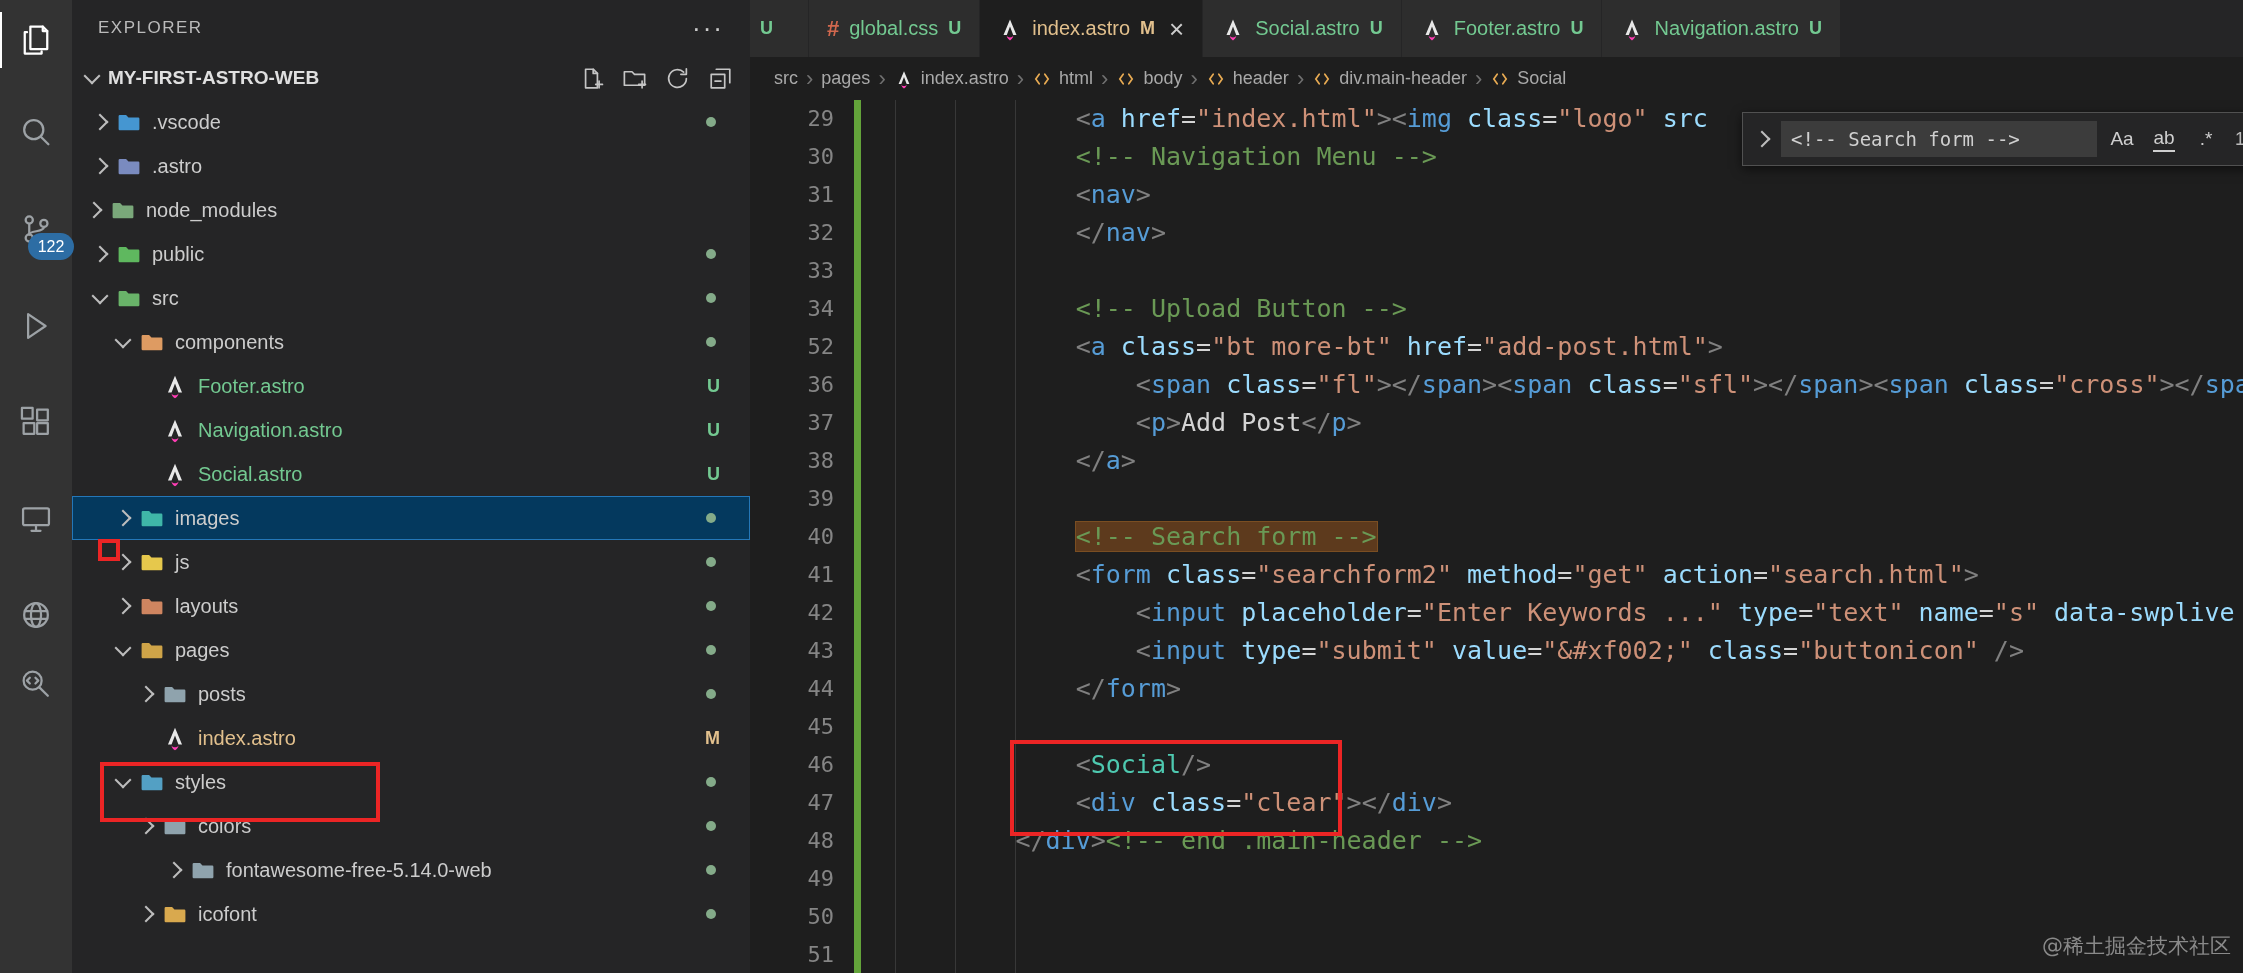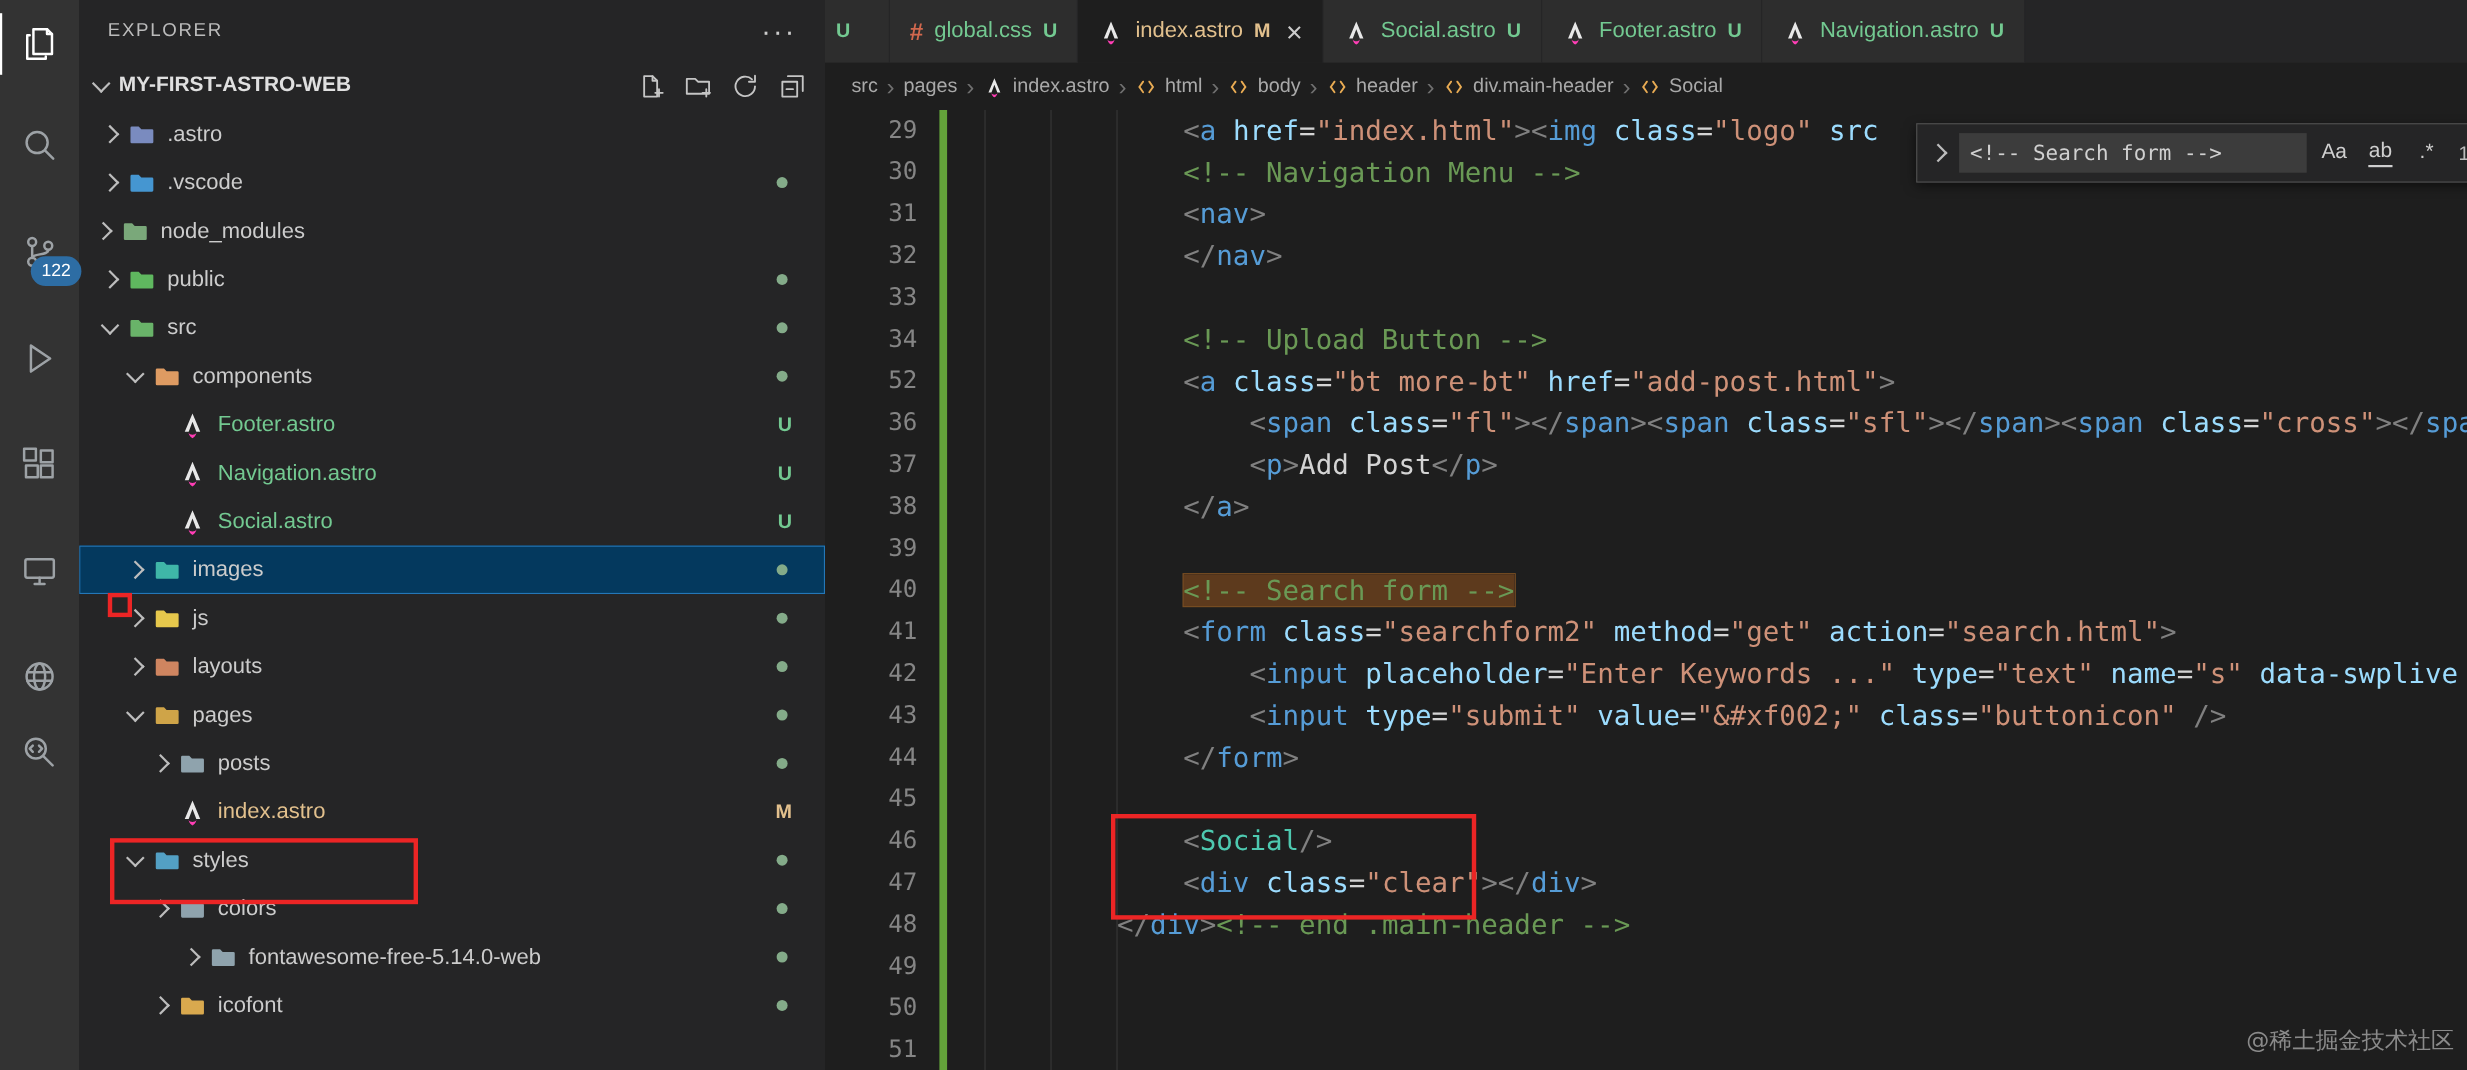--- a/index.html
+++ b/index.html
@@ -202,36 +202,36 @@
           </span>
         </span>
     </div>
     <div class="tree">
         <div class="tree-row" style="padding-left: 14px;">
           <span class="chev-box">
             <span class="chev r"></span>
           </span>
           <span class="t-icon">
             <svg viewBox="0 0 24 24">
+              <path fill="#4596d1" d="M2.5 5.5h6.8l2.2 2.3h9a1.1 1.1 0 0 1 1.1 1.1v9.6a1.1 1.1 0 0 1-1.1 1.1h-17a1.1 1.1 0 0 1-1.1-1.1V6.6a1.1 1.1 0 0 1 1.1-1.1Z"></path>
+            </svg>
+          </span>
+          <span class="t-label">.vscode</span>
+          <span class="t-dot"></span>
+        </div>
+        <div class="tree-row" style="padding-left: 14px;">
+          <span class="chev-box">
+            <span class="chev r"></span>
+          </span>
+          <span class="t-icon">
+            <svg viewBox="0 0 24 24">
               <path fill="#7a8bbf" d="M2.5 5.5h6.8l2.2 2.3h9a1.1 1.1 0 0 1 1.1 1.1v9.6a1.1 1.1 0 0 1-1.1 1.1h-17a1.1 1.1 0 0 1-1.1-1.1V6.6a1.1 1.1 0 0 1 1.1-1.1Z"></path>
             </svg>
           </span>
           <span class="t-label">.astro</span>
-        </div>
-        <div class="tree-row" style="padding-left: 14px;">
-          <span class="chev-box">
-            <span class="chev r"></span>
-          </span>
-          <span class="t-icon">
-            <svg viewBox="0 0 24 24">
-              <path fill="#4596d1" d="M2.5 5.5h6.8l2.2 2.3h9a1.1 1.1 0 0 1 1.1 1.1v9.6a1.1 1.1 0 0 1-1.1 1.1h-17a1.1 1.1 0 0 1-1.1-1.1V6.6a1.1 1.1 0 0 1 1.1-1.1Z"></path>
-            </svg>
-          </span>
-          <span class="t-label">.vscode</span>
-          <span class="t-dot"></span>
         </div>
         <div class="tree-row" style="padding-left: 8px;">
           <span class="chev-box">
             <span class="chev r"></span>
           </span>
           <span class="t-icon">
             <svg viewBox="0 0 24 24">
               <path fill="#7aa87a" d="M2.5 5.5h6.8l2.2 2.3h9a1.1 1.1 0 0 1 1.1 1.1v9.6a1.1 1.1 0 0 1-1.1 1.1h-17a1.1 1.1 0 0 1-1.1-1.1V6.6a1.1 1.1 0 0 1 1.1-1.1Z"></path>
             </svg>
           </span>

